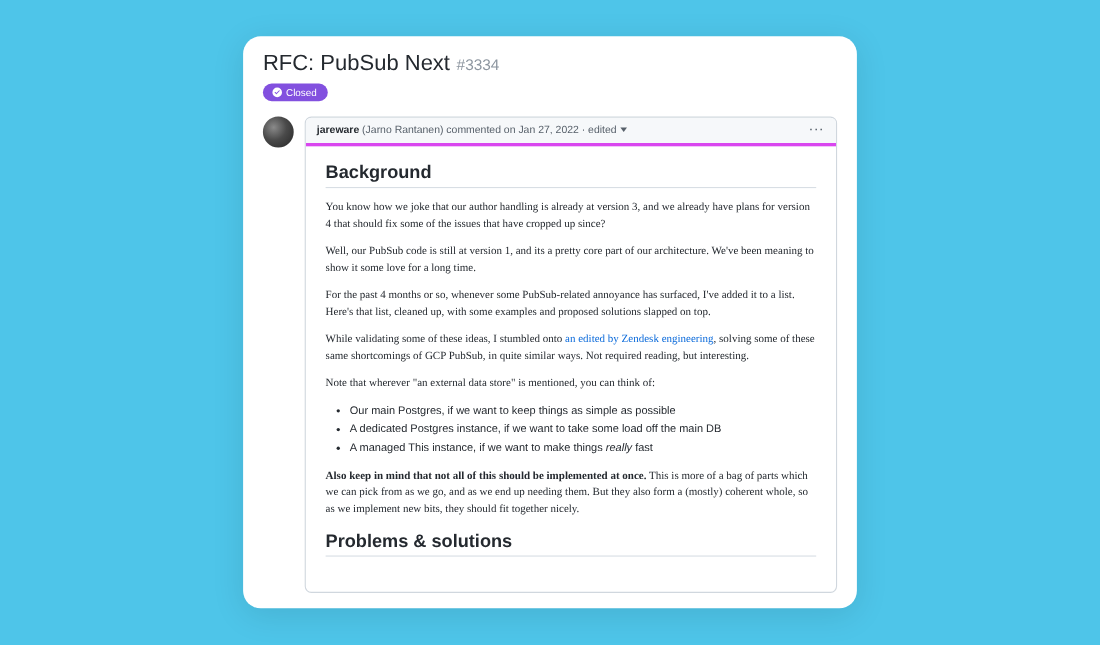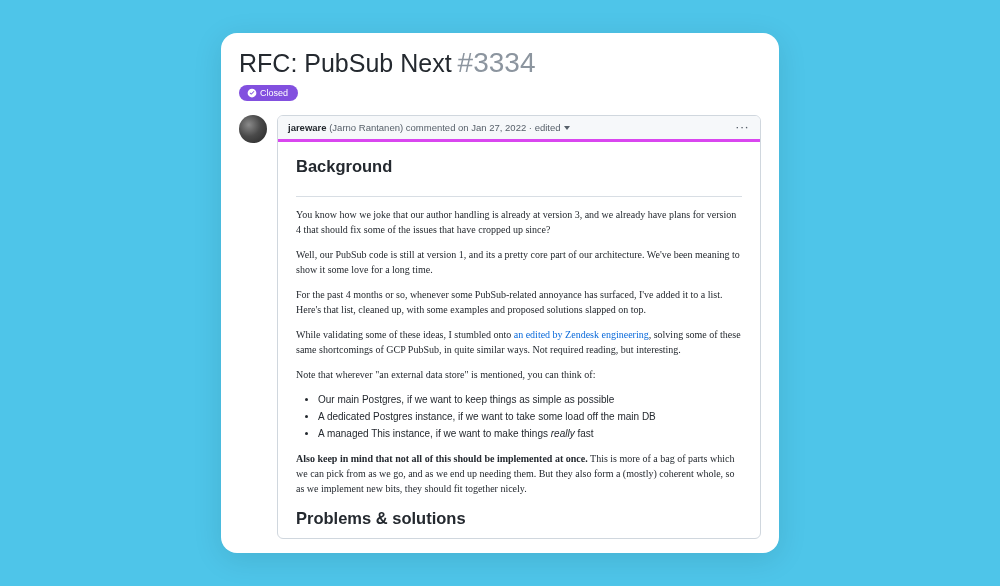--- a/index.html
+++ b/index.html
@@ -24,26 +24,26 @@
   display: flex;
   flex-direction: column;
 }
 .title-row {
   display: flex;
   align-items: baseline;
   gap: 6px;
   margin-bottom: 6px;
 }
 .issue-title {
-  font-size: 25px;
+  font-size: 20px;
   font-weight: 400;
   color: #24292f;
 }
 .issue-number {
-  font-size: 28px;
+  font-size: 14px;
   font-weight: 300;
   color: #8c959f;
 }
 .meta-row {
   display: flex;
   align-items: center;
   gap: 6px;
   font-size: 10px;
   color: #57606a;
   margin-bottom: 14px;
@@ -109,21 +109,21 @@
   font-size: 10px;
   line-height: 1.5;
   color: #24292f;
   overflow: hidden;
   flex: 1;
 }
 .comment-body h2 {
   font-size: 16.5px;
   font-weight: 600;
   border-bottom: 1px solid #d8dee4;
-  padding-bottom: 17px;
+  padding-bottom: 0;
   margin: 8px 0 10px;
 }
 .comment-body h2:first-child { margin-top: 2px; }
 .comment-body p { margin-bottom: 10px; font-family: Liberation Serif, serif; }
 .comment-body ul { margin: 0 0 10px 22px; }
 .comment-body li { margin-bottom: 2px; }
 .comment-body a { color: #0969da; text-decoration: none; }
 .comment-body em { }
 .comment-body strong { font-weight: 600; }
 </style>

